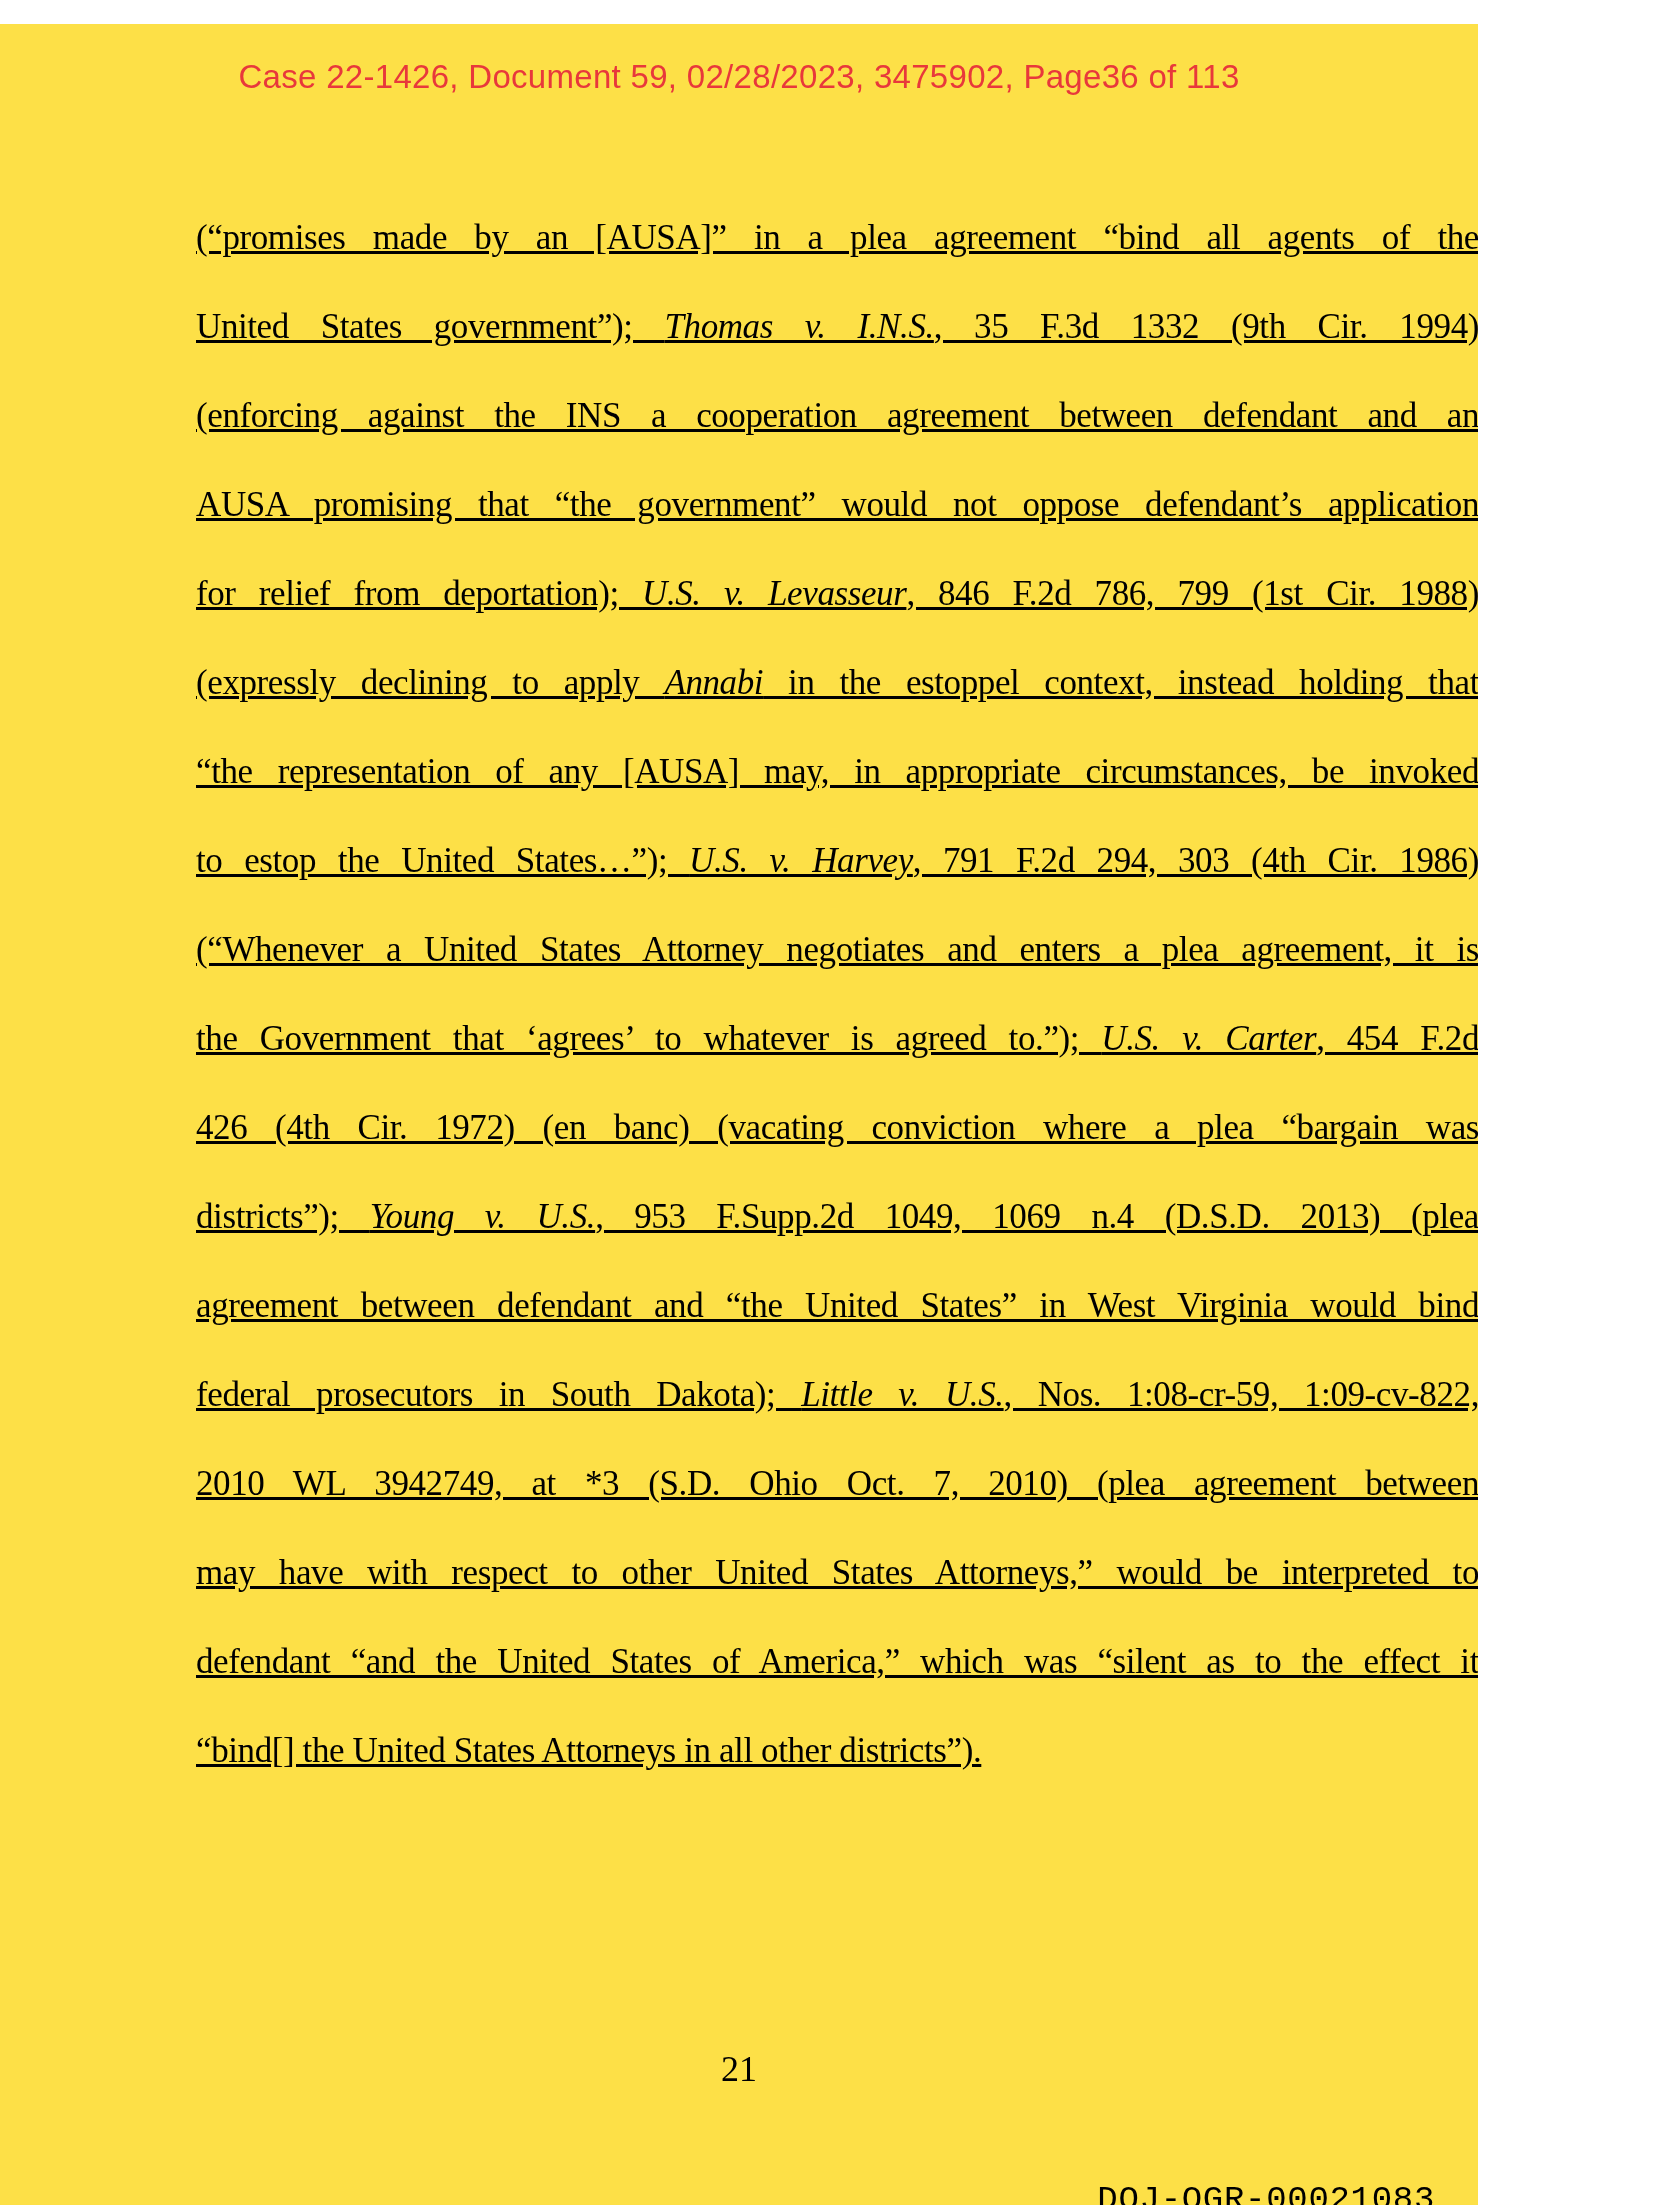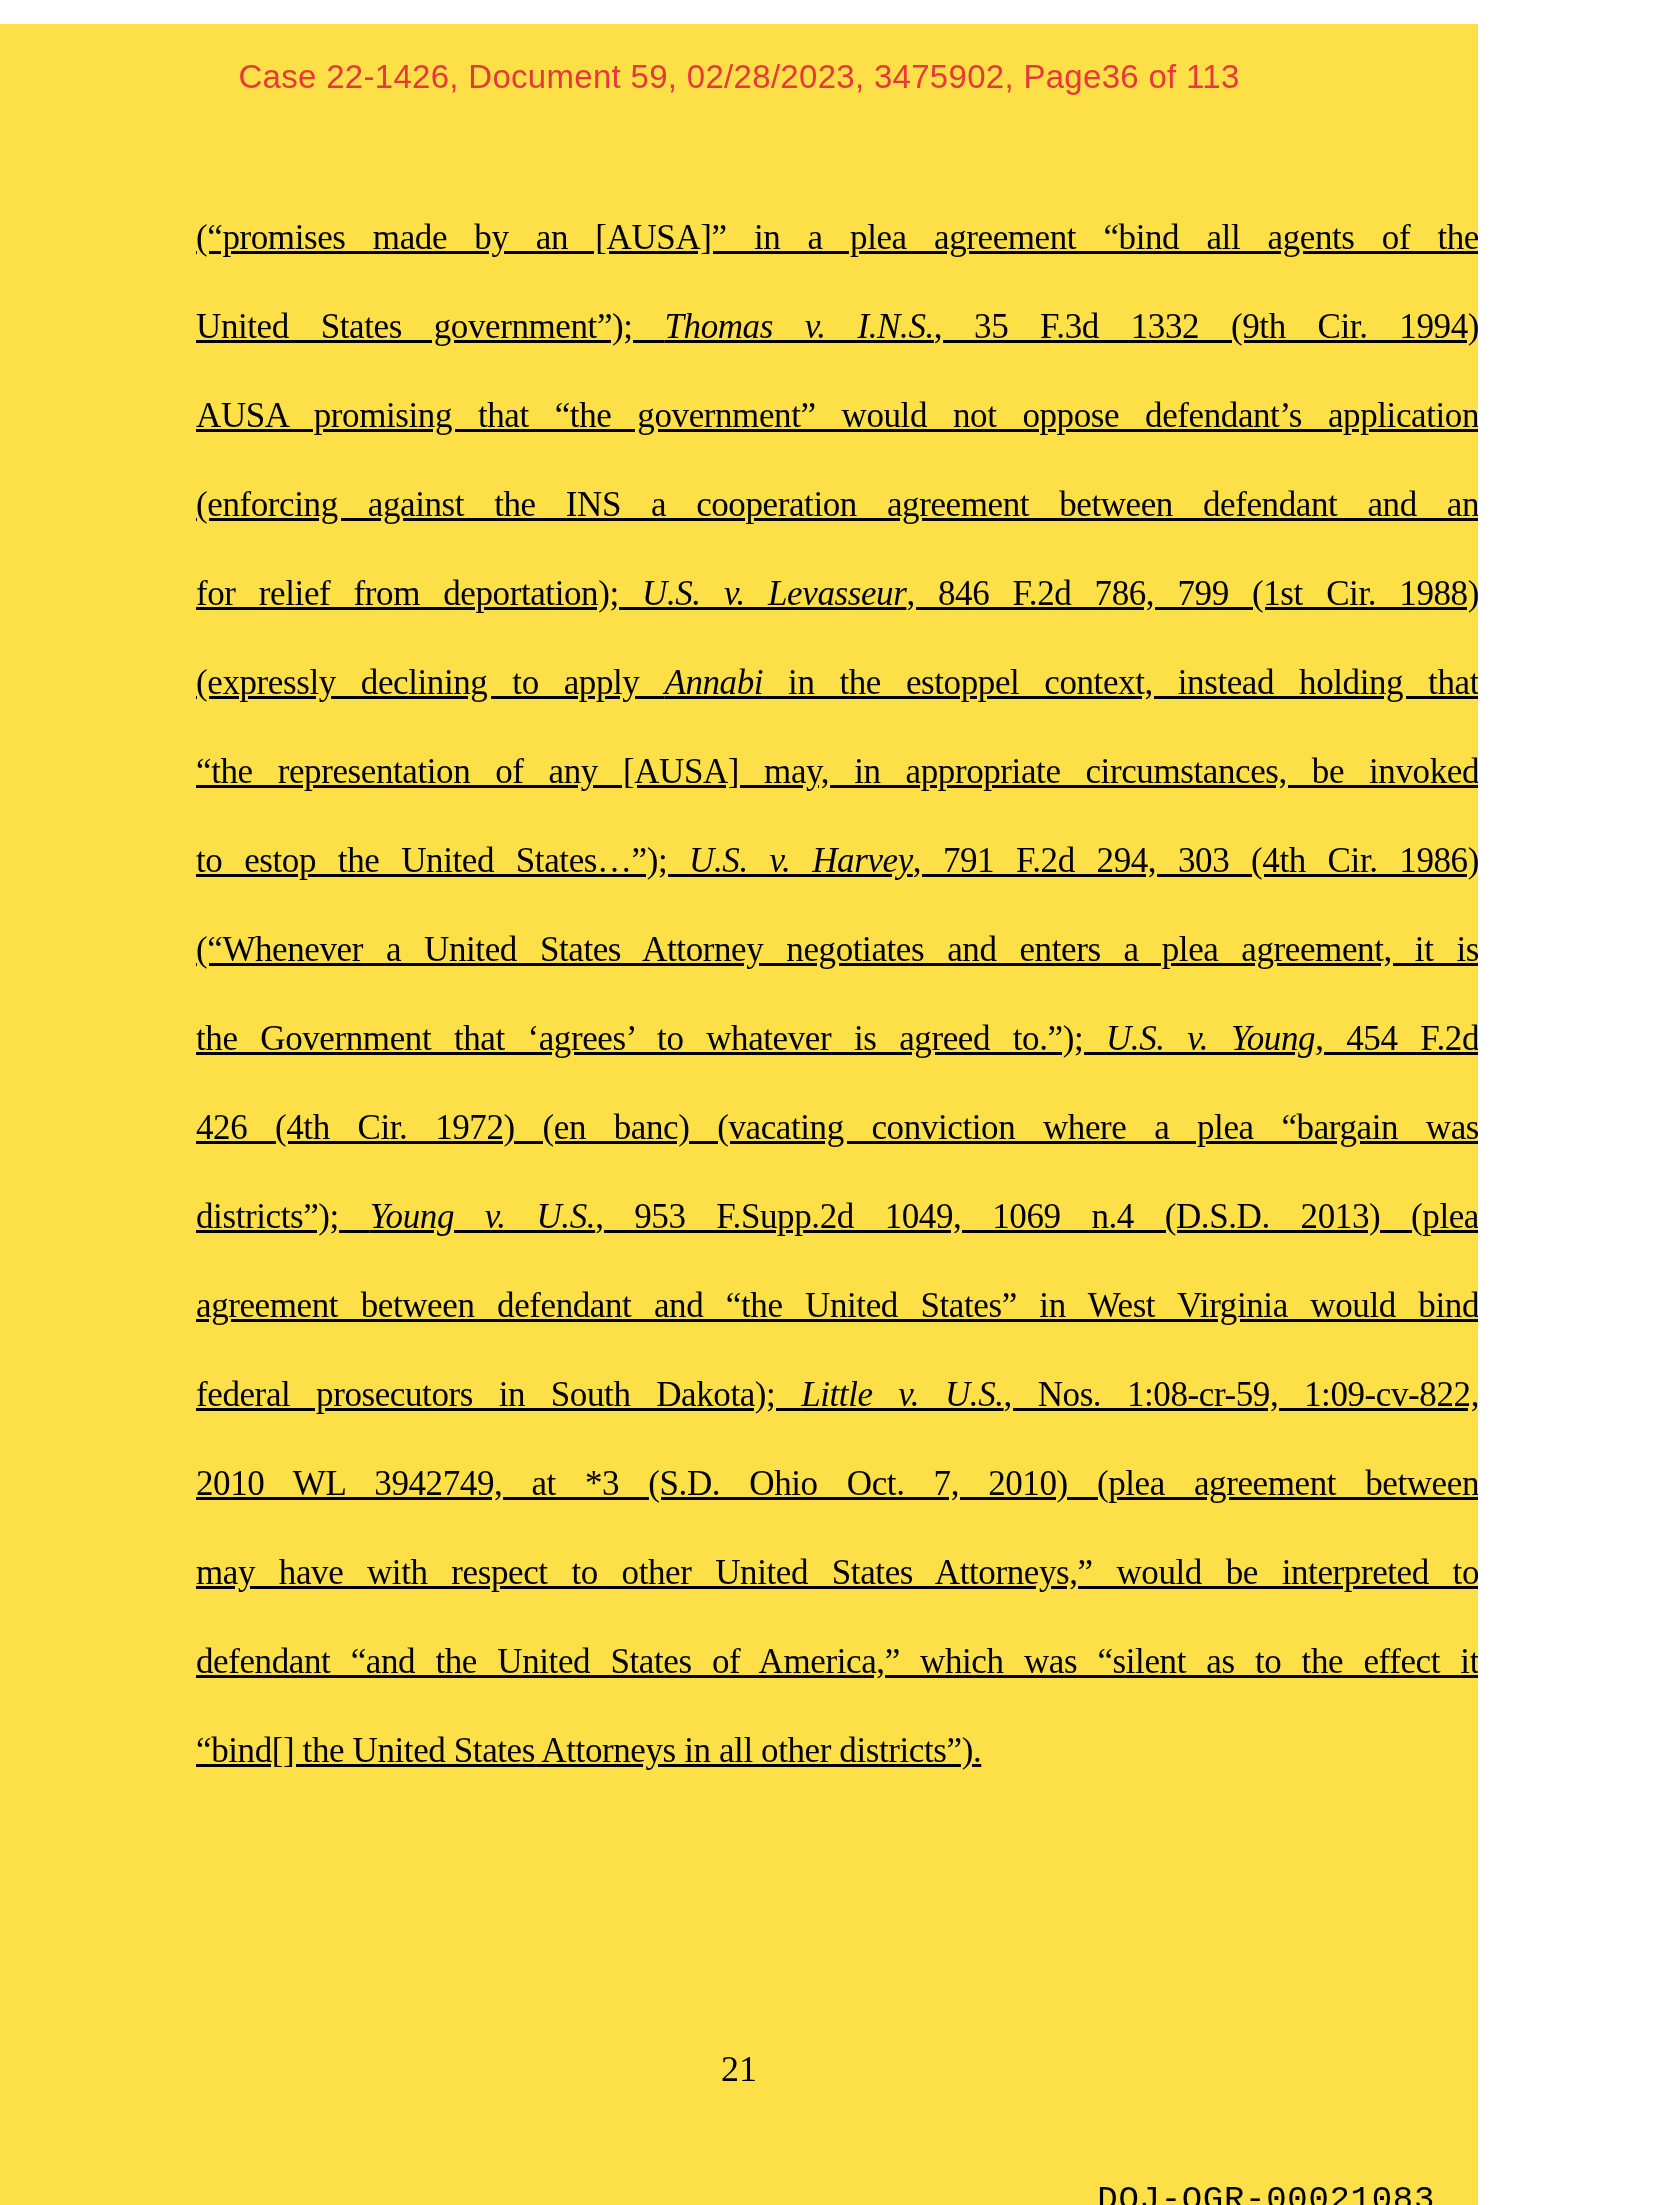--- a/index.html
+++ b/index.html
@@ -70,28 +70,28 @@
 </style>
 </head>
 <body>
 
 <div class="page">
   <div class="header-stamp" style="color: rgb(232, 56, 59);">Case 22-1426, Document 59, 02/28/2023, 3475902, Page36 of 113</div>
 
   <div class="body-text">
       <div class="line"><span>(“promises made by an [AUSA]” in a plea agreement “bind all agents of the</span></div>
       <div class="line"><span>United States government”); </span><span class="it">Thomas v. I.N.S.</span><span>, 35 F.3d 1332 (9th Cir. 1994)</span></div>
+      <div class="line"><span>(enforcing against the INS a cooperation agreement between defendant and an</span></div>
       <div class="line"><span>AUSA promising that “the government” would not oppose defendant’s application</span></div>
-      <div class="line"><span>(enforcing against the INS a cooperation agreement between defendant and an</span></div>
       <div class="line"><span>for relief from deportation); </span><span class="it">U.S. v. Levasseur</span><span>, 846 F.2d 786, 799 (1st Cir. 1988)</span></div>
       <div class="line"><span>(expressly declining to apply </span><span class="it">Annabi</span><span> in the estoppel context, instead holding that</span></div>
       <div class="line"><span>“the representation of any [AUSA] may, in appropriate circumstances, be invoked</span></div>
       <div class="line"><span>to estop the United States…”); </span><span class="it">U.S. v. Harvey</span><span>, 791 F.2d 294, 303 (4th Cir. 1986)</span></div>
       <div class="line"><span>(“Whenever a United States Attorney negotiates and enters a plea agreement, it is</span></div>
-      <div class="line"><span>the Government that ‘agrees’ to whatever is agreed to.”); </span><span class="it">U.S. v. Young</span><span>, 454 F.2d</span></div>
+      <div class="line"><span>the Government that ‘agrees’ to whatever is agreed to.”); </span><span class="it">U.S. v. Carter</span><span>, 454 F.2d</span></div>
       <div class="line"><span>426 (4th Cir. 1972) (en banc) (vacating conviction where a plea “bargain was</span></div>
       <div class="line"><span>districts”); </span><span class="it">Young v. U.S.</span><span>, 953 F.Supp.2d 1049, 1069 n.4 (D.S.D. 2013) (plea</span></div>
       <div class="line"><span>agreement between defendant and “the United States” in West Virginia would bind</span></div>
       <div class="line"><span>federal prosecutors in South Dakota); </span><span class="it">Little v. U.S.</span><span>, Nos. 1:08-cr-59, 1:09-cv-822,</span></div>
       <div class="line"><span>2010 WL 3942749, at *3 (S.D. Ohio Oct. 7, 2010) (plea agreement between</span></div>
       <div class="line"><span>may have with respect to other United States Attorneys,” would be interpreted to</span></div>
       <div class="line"><span>defendant “and the United States of America,” which was “silent as to the effect it</span></div>
       <div class="line last"><span>“bind[] the United States Attorneys in all other districts”).</span></div>
     </div>
 

